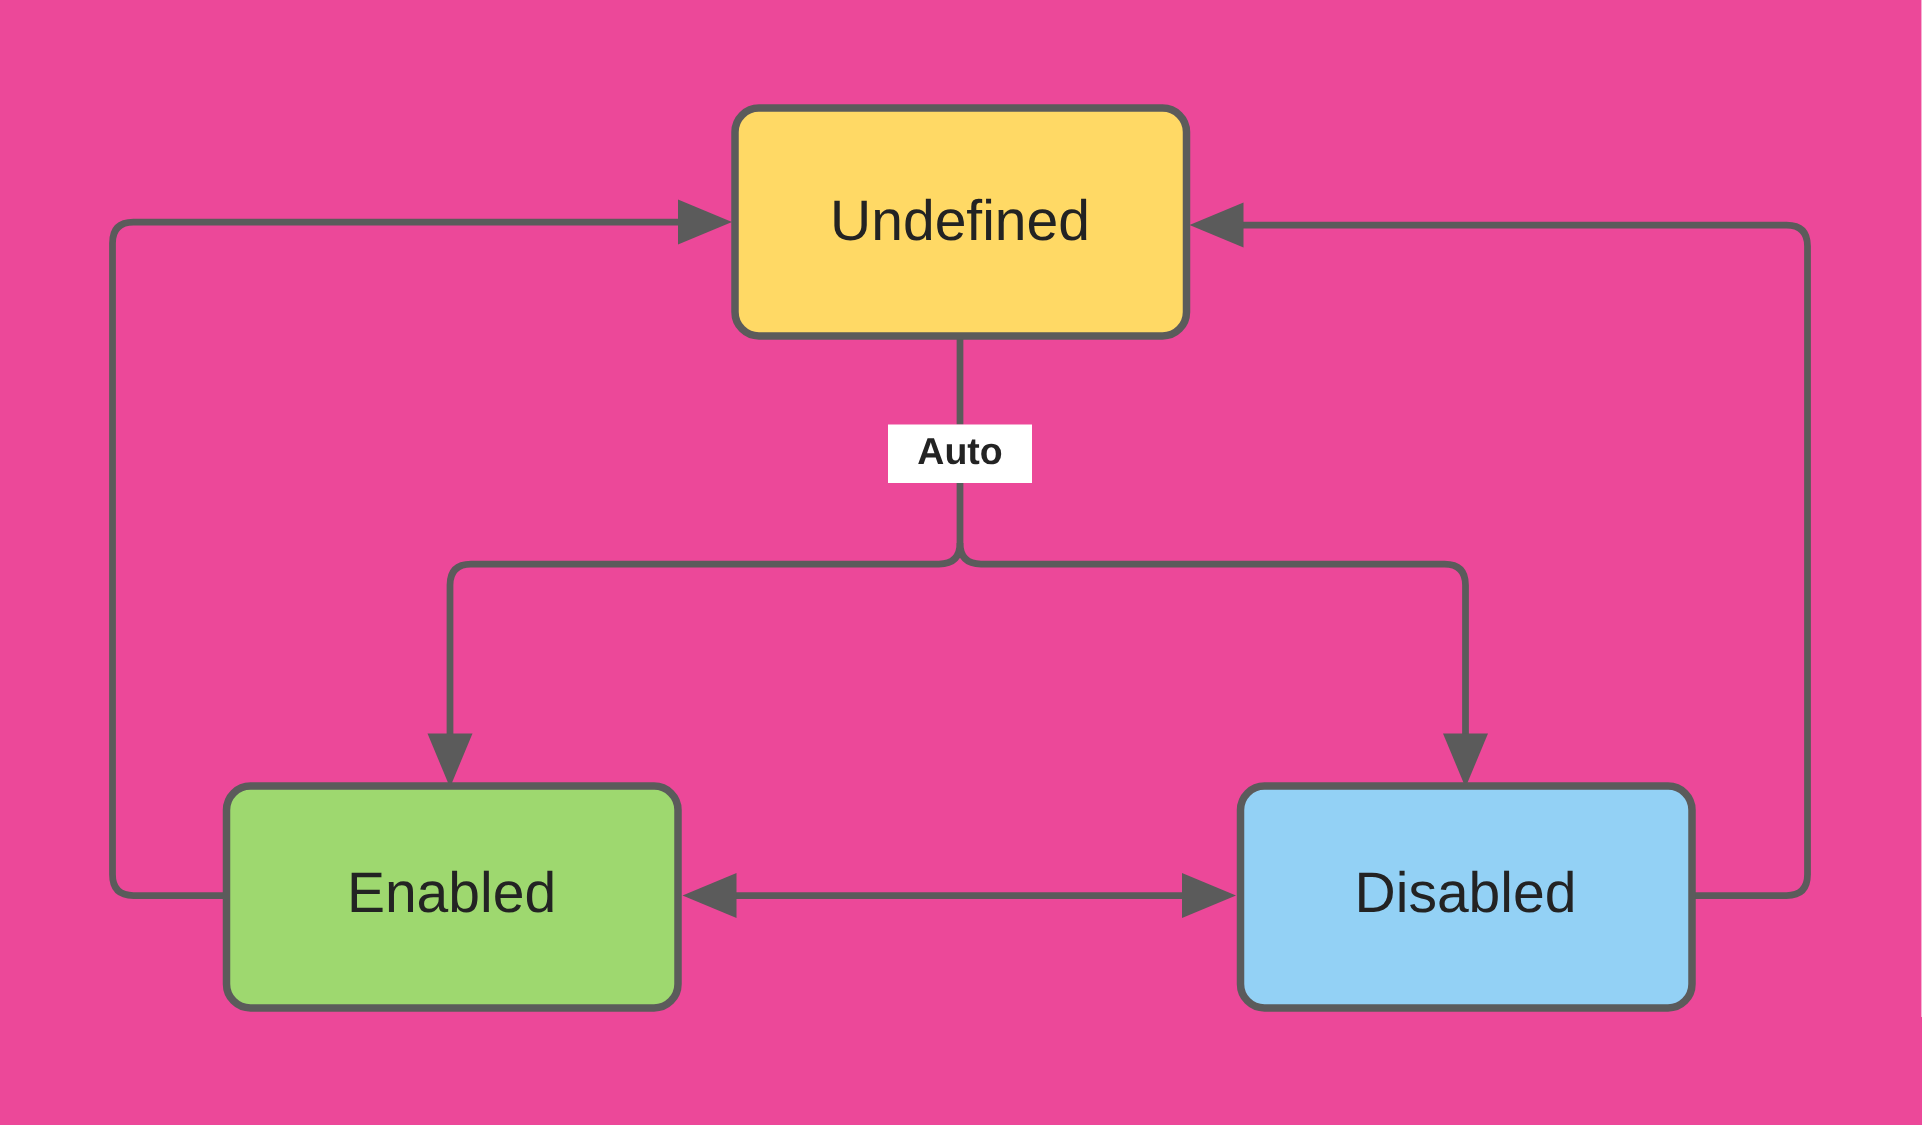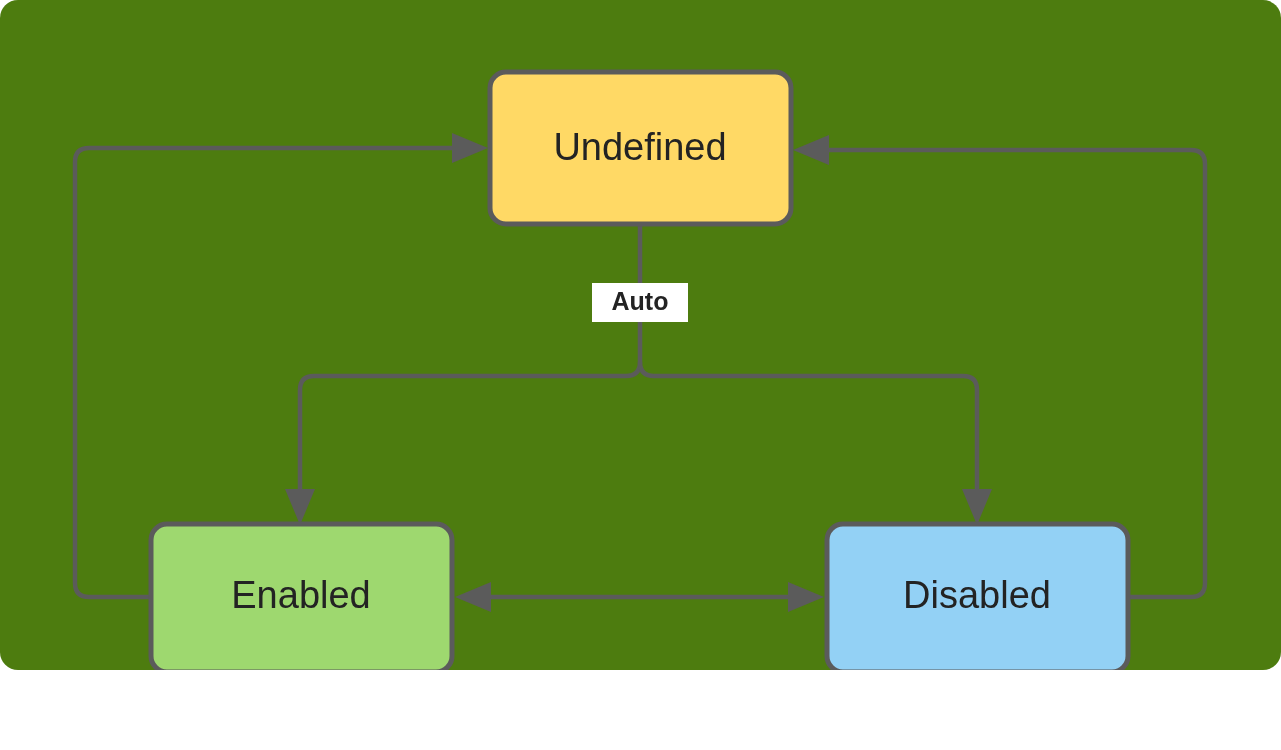--- a/index.html
+++ b/index.html
@@ -6,24 +6,23 @@
     margin: 0;
     padding: 0;
     background: #ffffff;
   }
   body {
     font-family: "Liberation Sans", sans-serif;
   }
   #canvas {
     position: relative;
     width: 1281px;
-    height: 670px;
-    background: #4d7c0f;
+    height: 750px;
+    background: #ec4899;
     overflow: hidden;
-    border-radius: 18px;
   }
   #diagram-svg {
     position: absolute;
     left: 0;
     top: 0;
     width: 1281px;
     height: 750px;
   }
   .node-rect {
     stroke: #5b5b5b;

